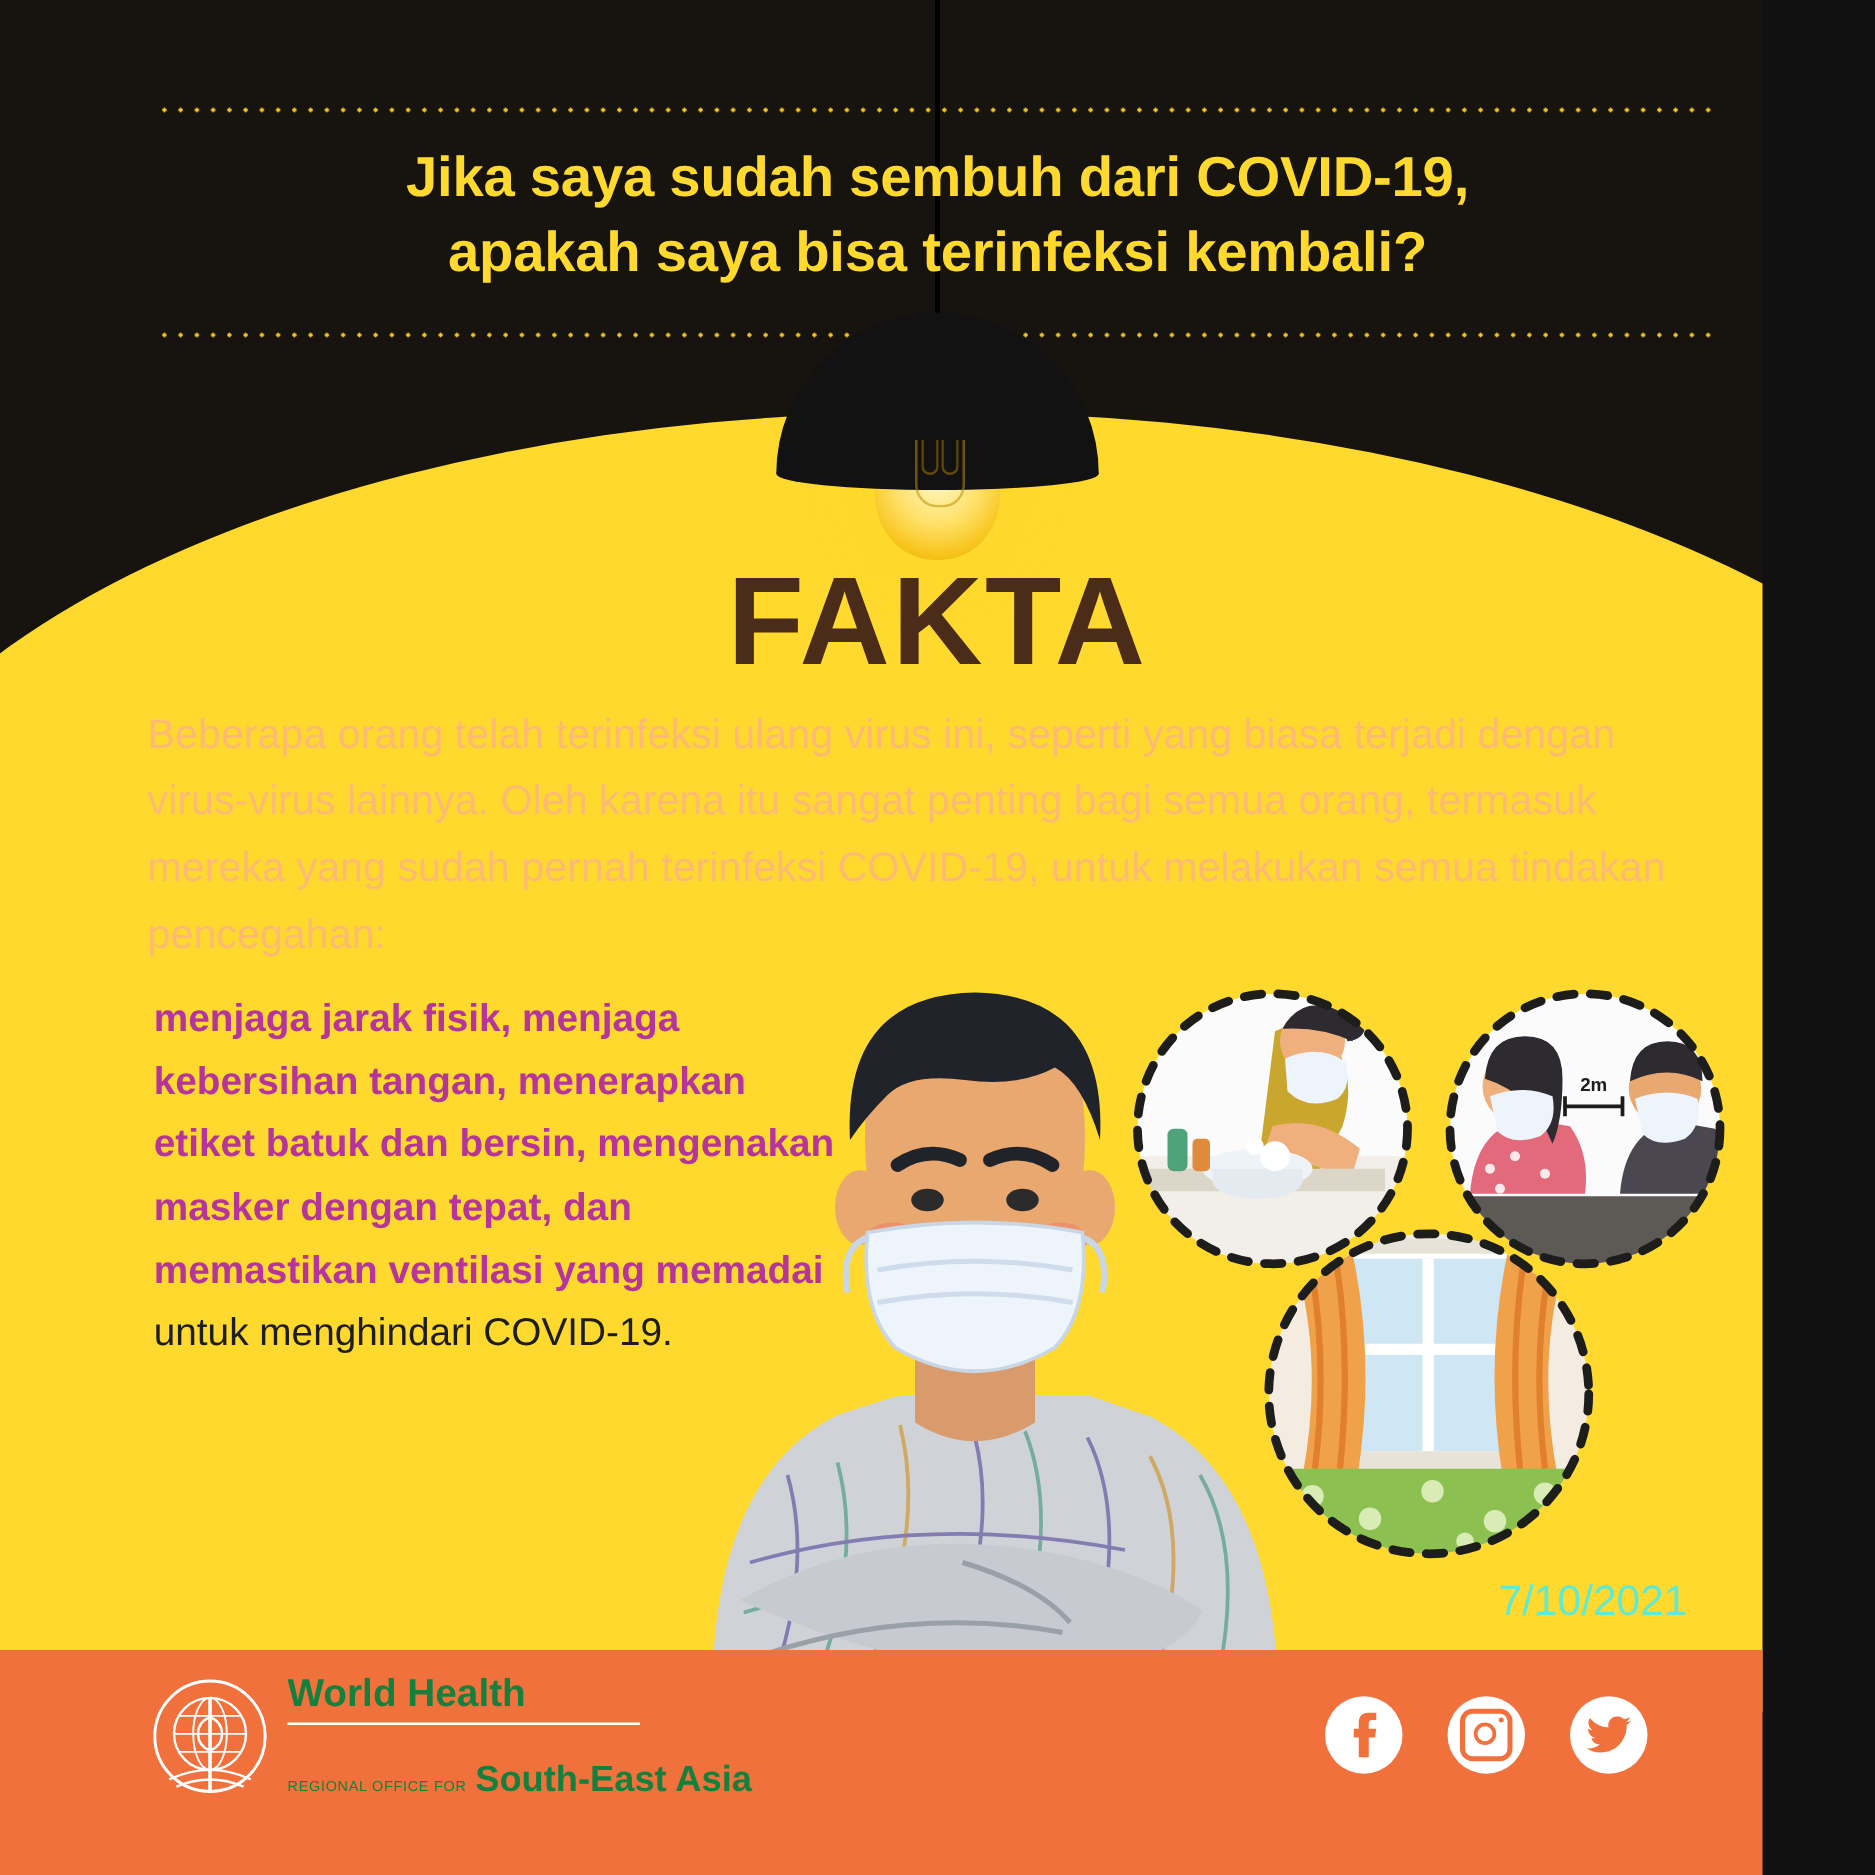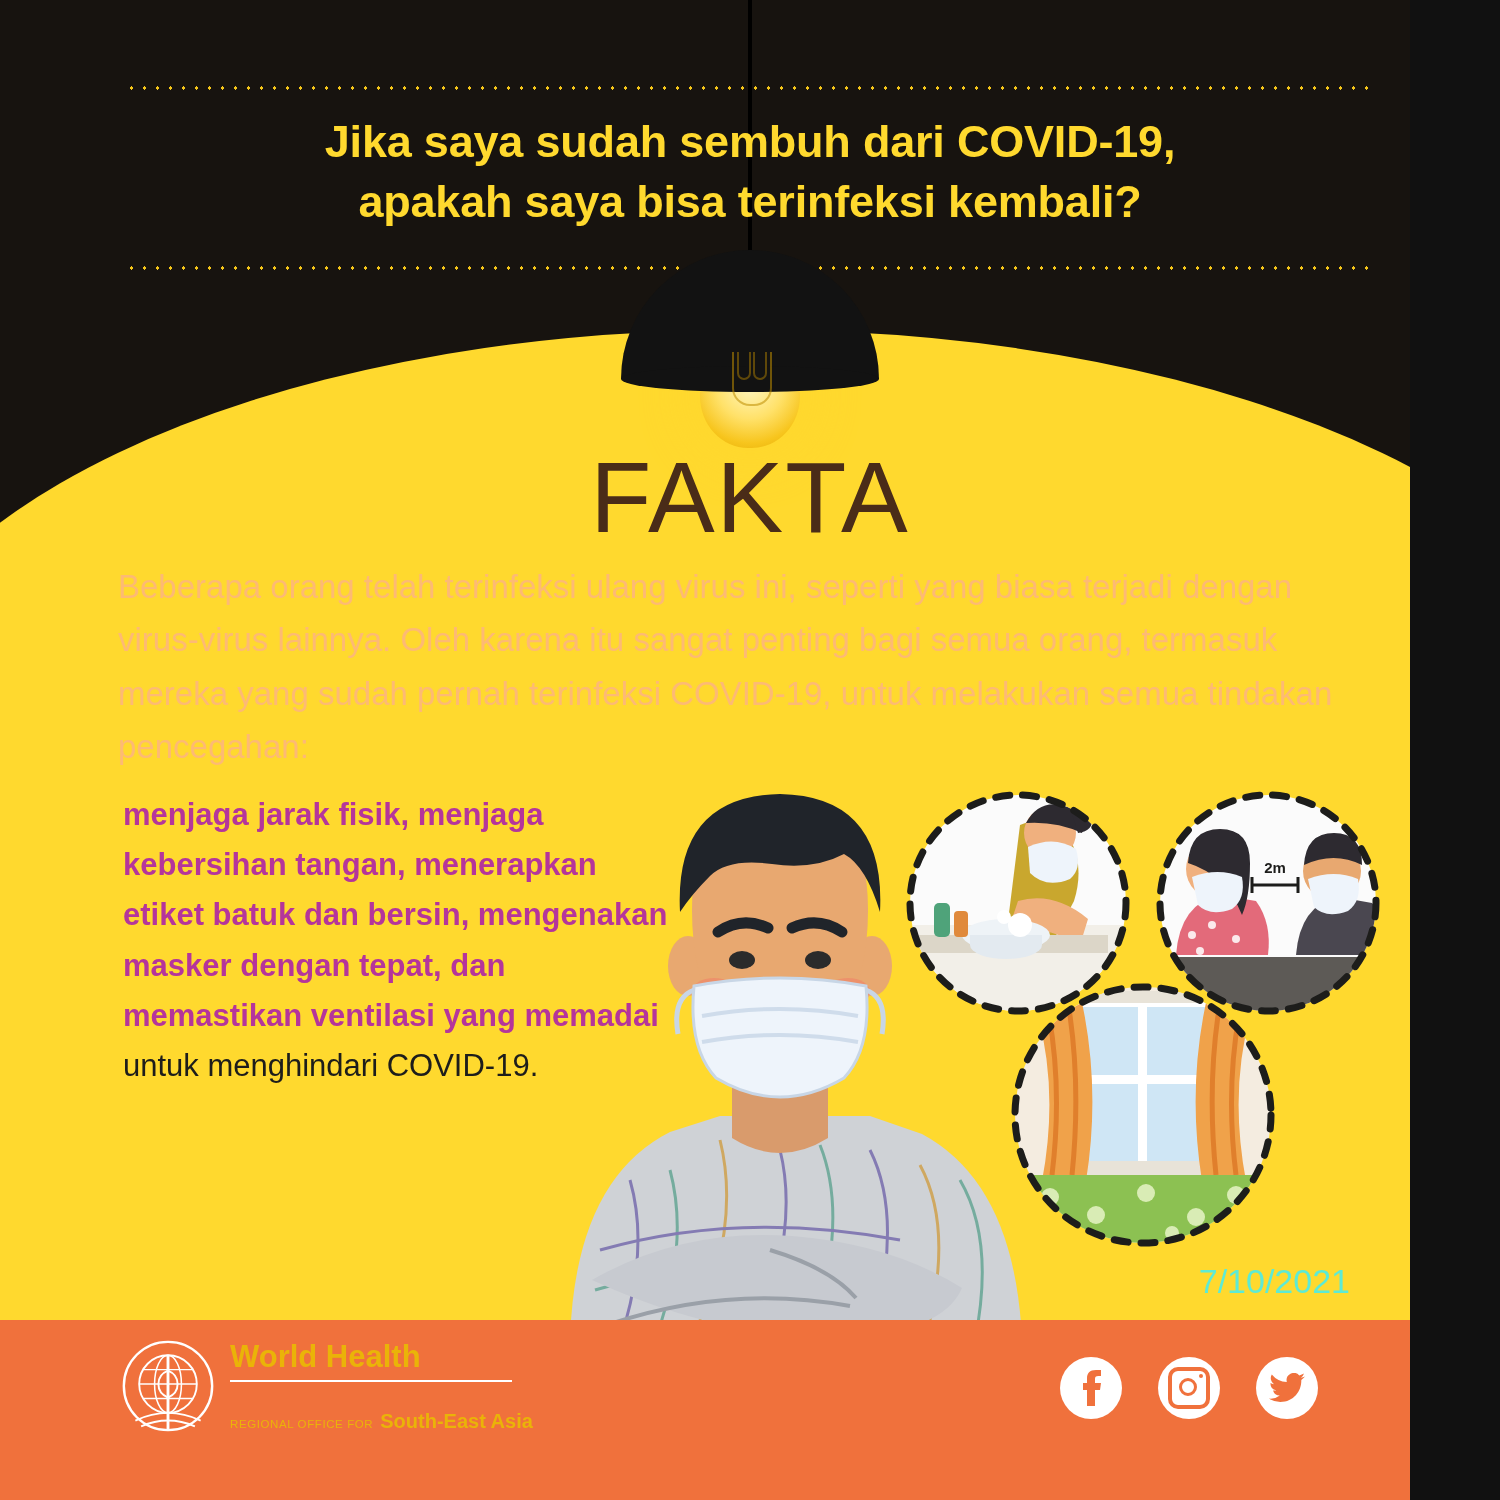--- a/index.html
+++ b/index.html
@@ -129,21 +129,21 @@
   }
 
   
   .fakta {
     position: absolute;
     left: 0;
     top: 440px;
     width: 1500px;
     text-align: center;
     font-size: 100px;
-    font-weight: normal;
+    font-weight: bold;
     letter-spacing: 2px;
     color: #4a2c18;
     z-index: 10;
   }
 
   
   .body-text {
     position: absolute;
     left: 118px;
     top: 560px;
@@ -192,33 +192,33 @@
   }
 
   
   .who-logo {
     position: absolute;
     left: 120px;
     top: 1338px;
     display: flex;
     align-items: center;
     z-index: 18;
-    color: #eab308;
+    color: #15803d;
   }
   .who-emblem { width: 96px; height: 96px; }
   .who-words { margin-left: 14px; line-height: 1.07; }
   .who-words .l1 { font-size: 31px; font-weight: bold; }
   .who-words .l2 { font-size: 31px; font-weight: bold; }
   .who-sep {
     width: 282px; height: 2px; background: #fff;
     margin: 7px 0 6px 0;
   }
   .who-sub { display: flex; align-items: baseline; }
   .who-sub .small { font-size: 11.5px; letter-spacing: .6px; }
-  .who-sub .big { font-size: 20px; font-weight: bold; margin-left: 7px; margin-top: 23px; }
+  .who-sub .big { font-size: 29px; font-weight: bold; margin-left: 7px; margin-top: 23px; }
 
   
   .socials {
     position: absolute;
     right: 92px;
     top: 1357px;
     display: flex;
     gap: 36px;
     z-index: 18;
   }

